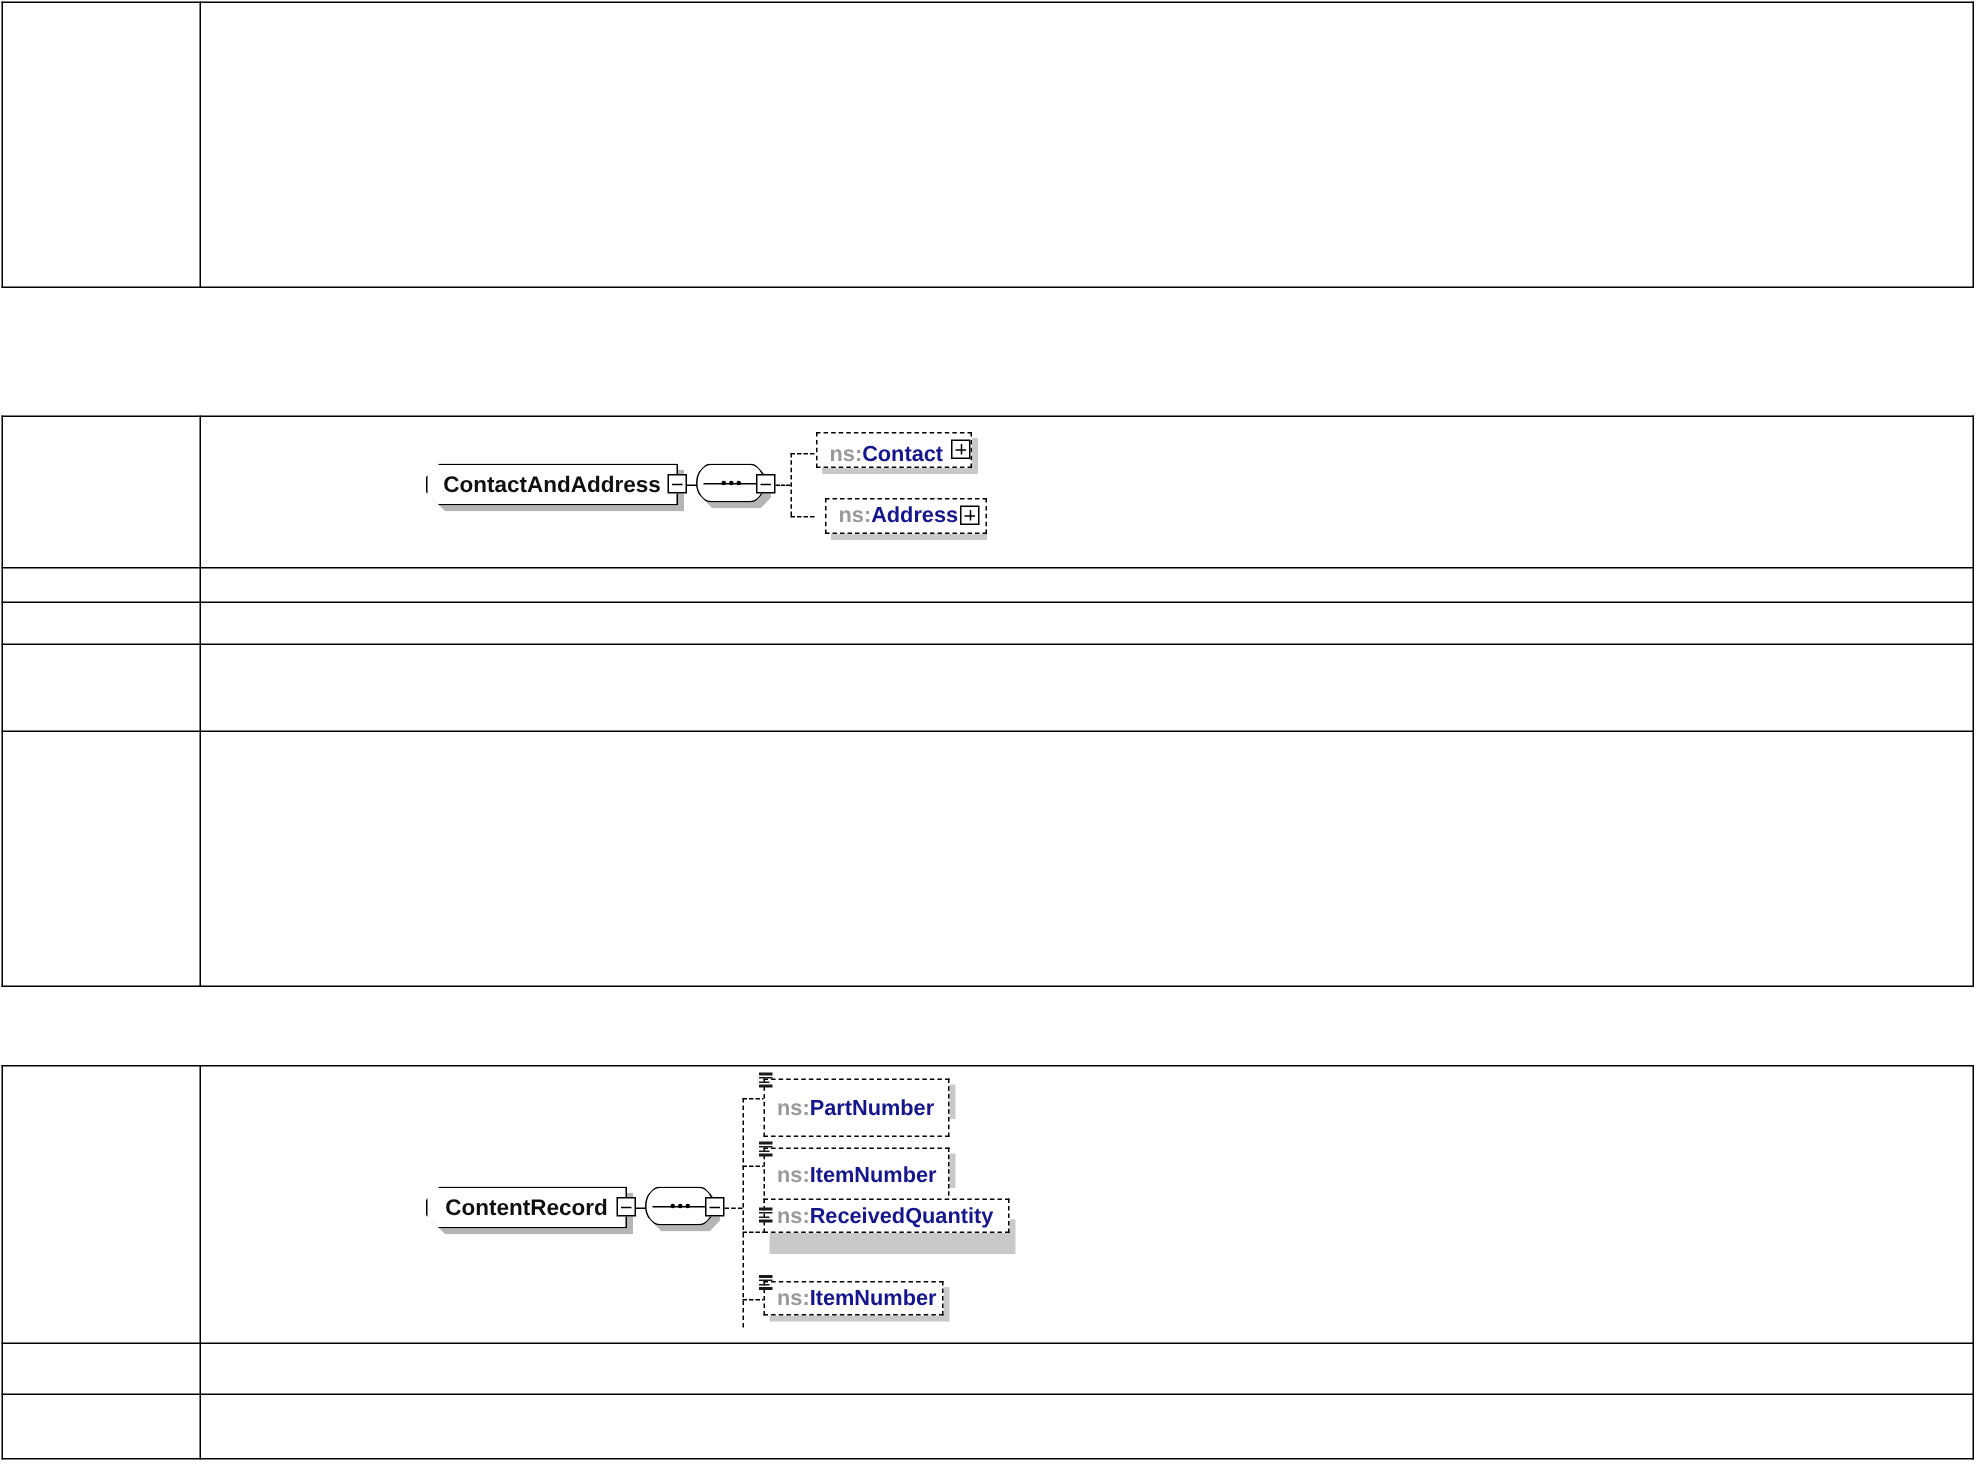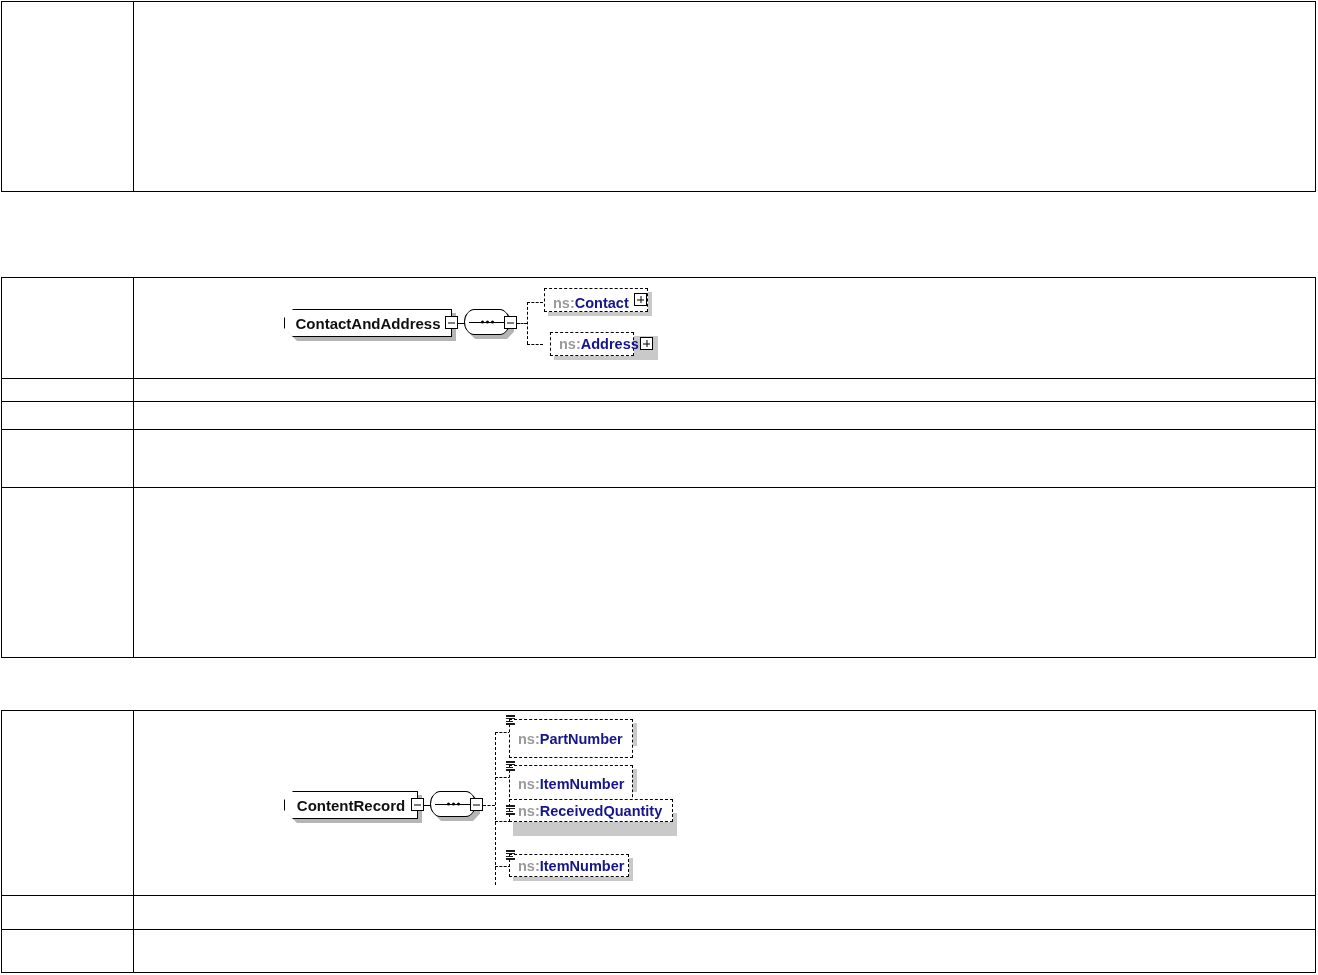--- a/index.html
+++ b/index.html
@@ -236,21 +236,21 @@
 
           <div class="hline-dash" style="left:393px; top:24px; width:16px;"></div>
           <div class="elbox-shadow" style="left:414px; top:14px; width:104px; height:24px;"></div>
           <div class="elbox" style="left:410px; top:10px; width:104px; height:24px;align-items:flex-end;">
             <span class="el-label"><span class="ns-pre">ns:</span><span class="el-name">Contact</span></span>
           </div>
           <div class="toggle plus" style="left:500px; top:15px;"></div>
 
           <div class="hline-dash" style="left:393px; top:66px; width:16px;"></div>
           <div class="elbox-shadow" style="left:420px; top:58px; width:104px; height:24px;"></div>
-          <div class="elbox" style="left:416px; top:54px; width:84px; height:24px;">
+          <div class="elbox" style="left:416px; top:54px; width:108px; height:24px;">
             <span class="el-label"><span class="ns-pre">ns:</span><span class="el-name">Address</span></span>
           </div>
           <div class="toggle plus" style="left:506px; top:59px;"></div>
 
         </div>
       </td>
     </tr>
     <tr style="height:23px;">
       <td class="col-label"></td>
       <td></td>

